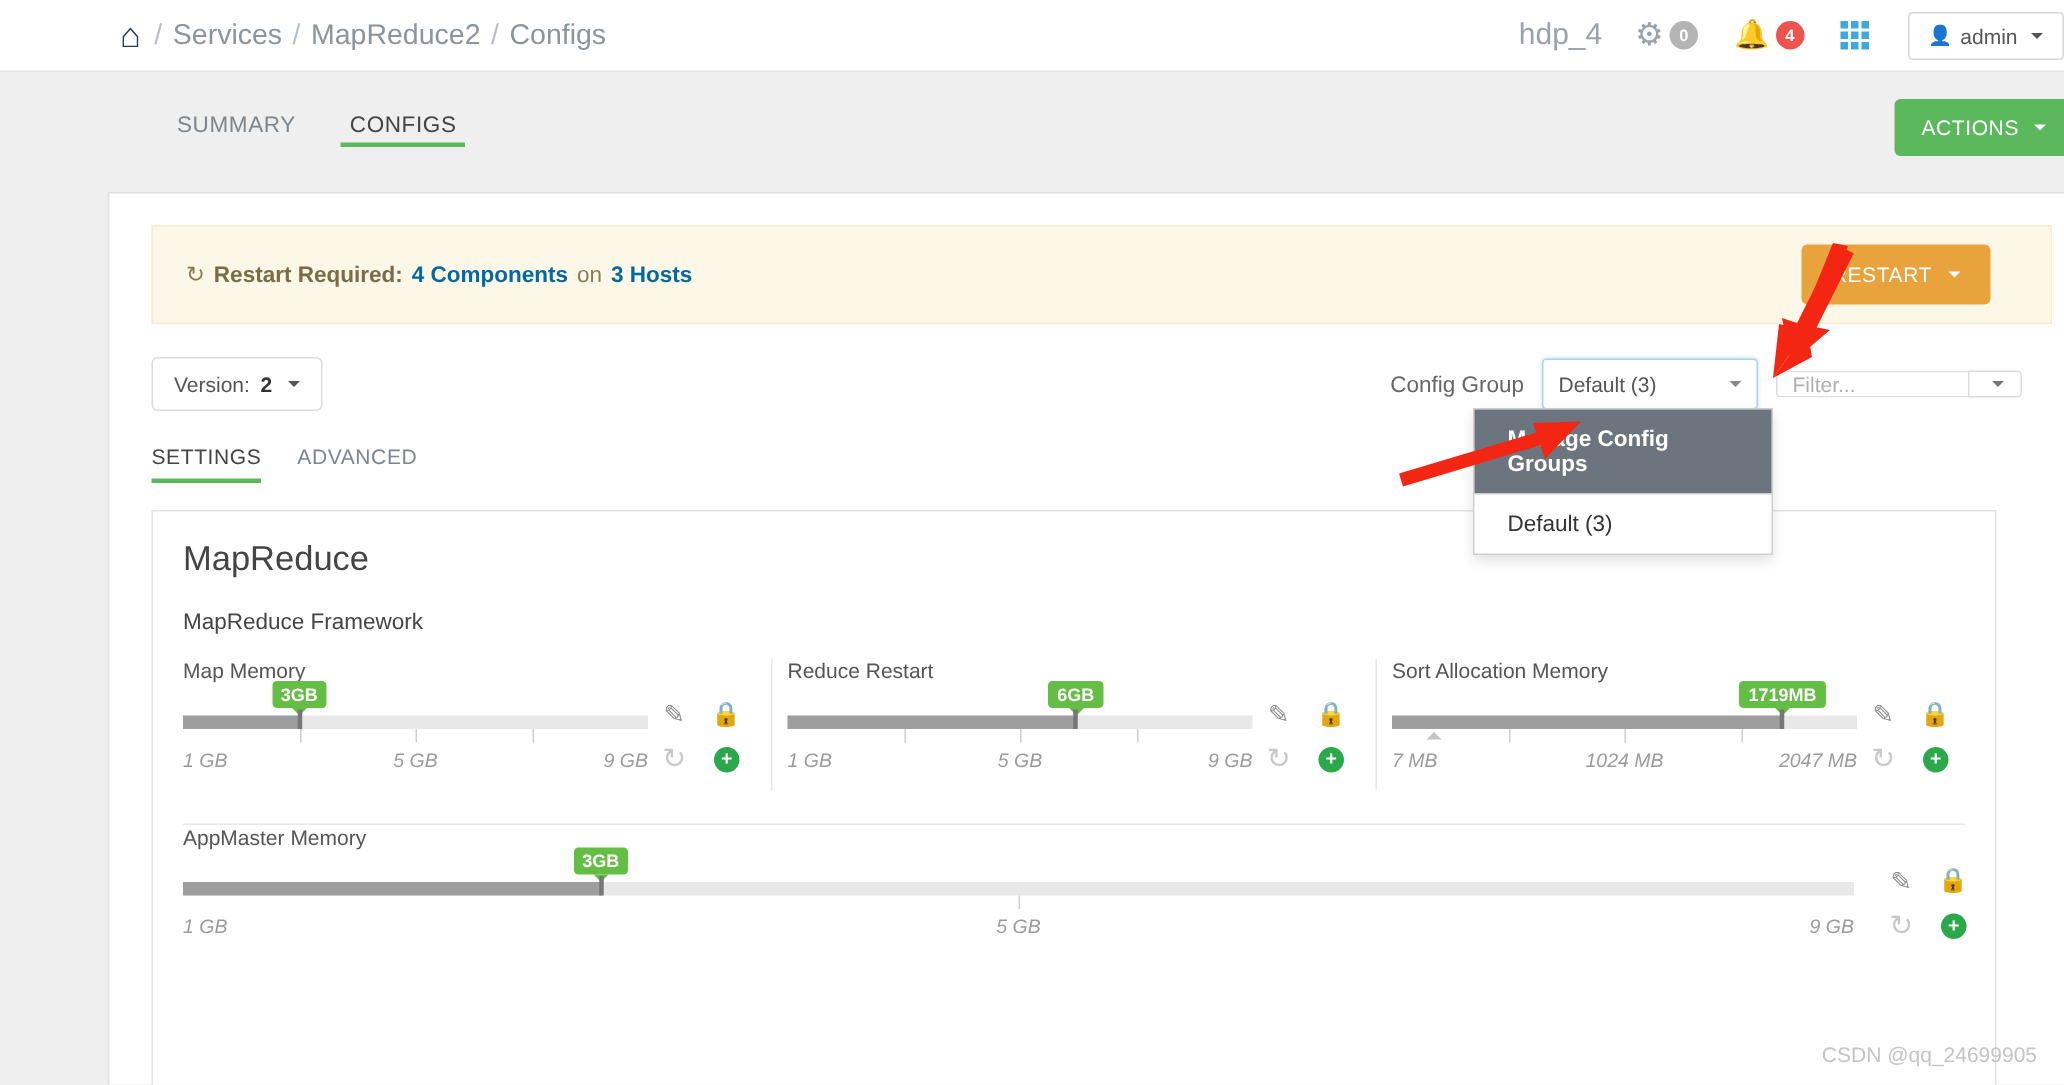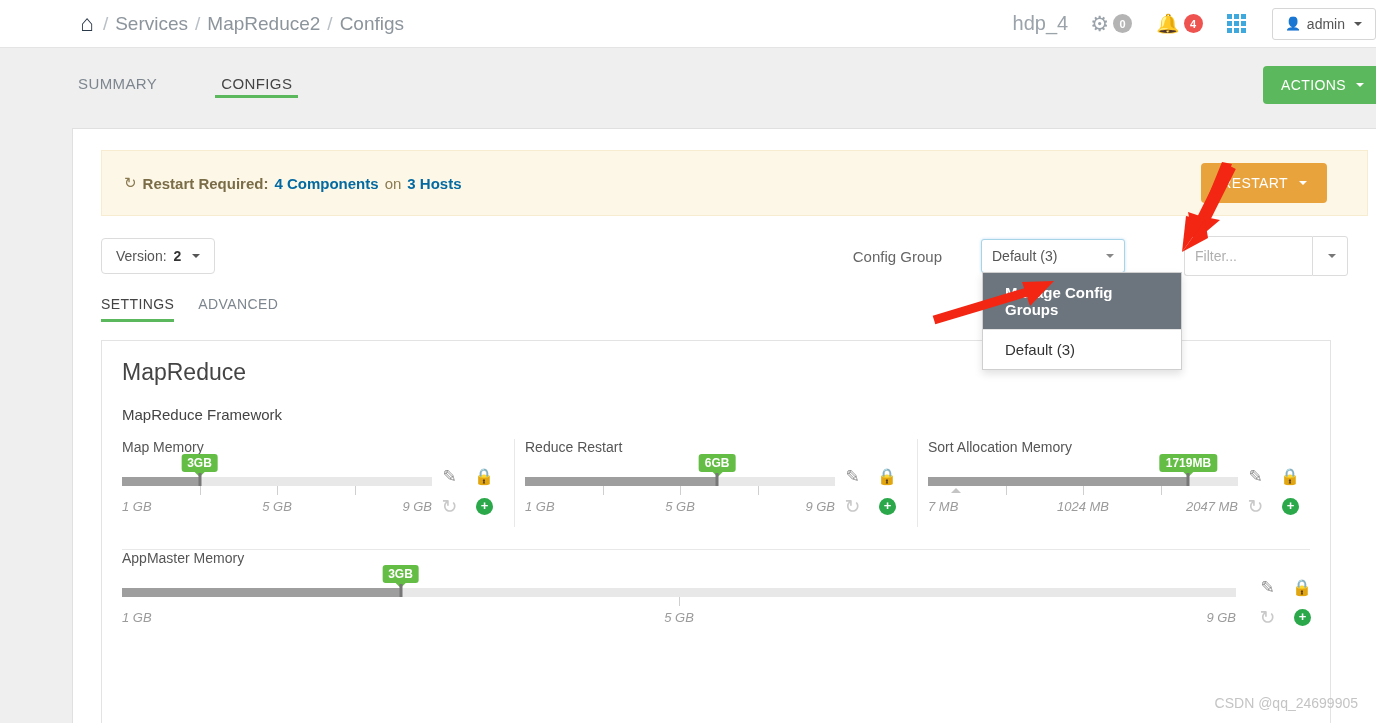--- a/index.html
+++ b/index.html
@@ -53,21 +53,21 @@
     background: #fff; cursor: pointer; margin-right: 0;
   }
   .user-glyph { font-size: 13px; color: #444; }
   .caret { display:inline-block; width:0; height:0;
     border-left:4px solid transparent; border-right:4px solid transparent;
     border-top:4px solid currentColor; margin-left: 4px; }
 
   
   .tabbar {
     height: 68px; display: flex; align-items: center;
-    padding-left: 72px; position: relative; gap: 28px;
+    padding-left: 112px; position: relative;
   }
   .tab {
     font-size: 15px; color: #7d868f; letter-spacing: .4px;
     padding: 22px 6px 20px; margin-right: 24px;
     cursor: pointer; position: relative; text-transform: uppercase;
   }
   .tab.active { color: #444; }
   .tab.active::after {
     content: ""; position: absolute; left: 0; right: 0; bottom: 14px;
     height: 3px; background: #5cb85c;
@@ -109,33 +109,33 @@
   .configbar {
     margin: 20px 28px 0 28px; height: 40px;
     display: flex; align-items: center; position: relative;
   }
   .version-btn {
     border: 1px solid #dcdcdc; border-radius: 4px; background: #fff;
     padding: 9px 14px; font-size: 14px; color: #555;
     display: flex; align-items: center; gap: 7px; cursor: pointer;
   }
   .version-btn .num { font-weight: bold; color: #333; }
-  .cfg-right { margin-left: auto; display: flex; align-items: center; gap: 27px; }
+  .cfg-right { margin-left: auto; display: flex; align-items: center; }
   .cfg-label { font-size: 15px; color: #666; margin-right: 12px; }
   .cfg-select {
     width: 144px; height: 34px; border: 1px solid #a8d4e8;
     border-radius: 3px; background: #fff;
     display: flex; align-items: center; padding: 0 10px;
     font-size: 14px; color: #555; cursor: pointer;
     box-shadow: 0 0 3px rgba(102,175,233,.4);
     position: relative;
   }
   .cfg-select .sel-caret { margin-left: auto; color: #888; }
   .filter-wrap {
-    display: flex; margin-left: 32px; height: 40px;
+    display: flex; margin-left: 12px; height: 18px;
   }
   .filter-input {
     width: 128px; border: 1px solid #dcdcdc; border-right: none;
     border-radius: 3px 0 0 3px; padding: 0 10px; font-size: 14px;
     color: #555; outline: none; background: #fff;
   }
   .filter-input::placeholder { color: #b0b0b0; }
   .filter-caret-btn {
     width: 36px; border: 1px solid #dcdcdc; border-radius: 0 3px 3px 0;
     background: #fff; display: flex; align-items: center;

